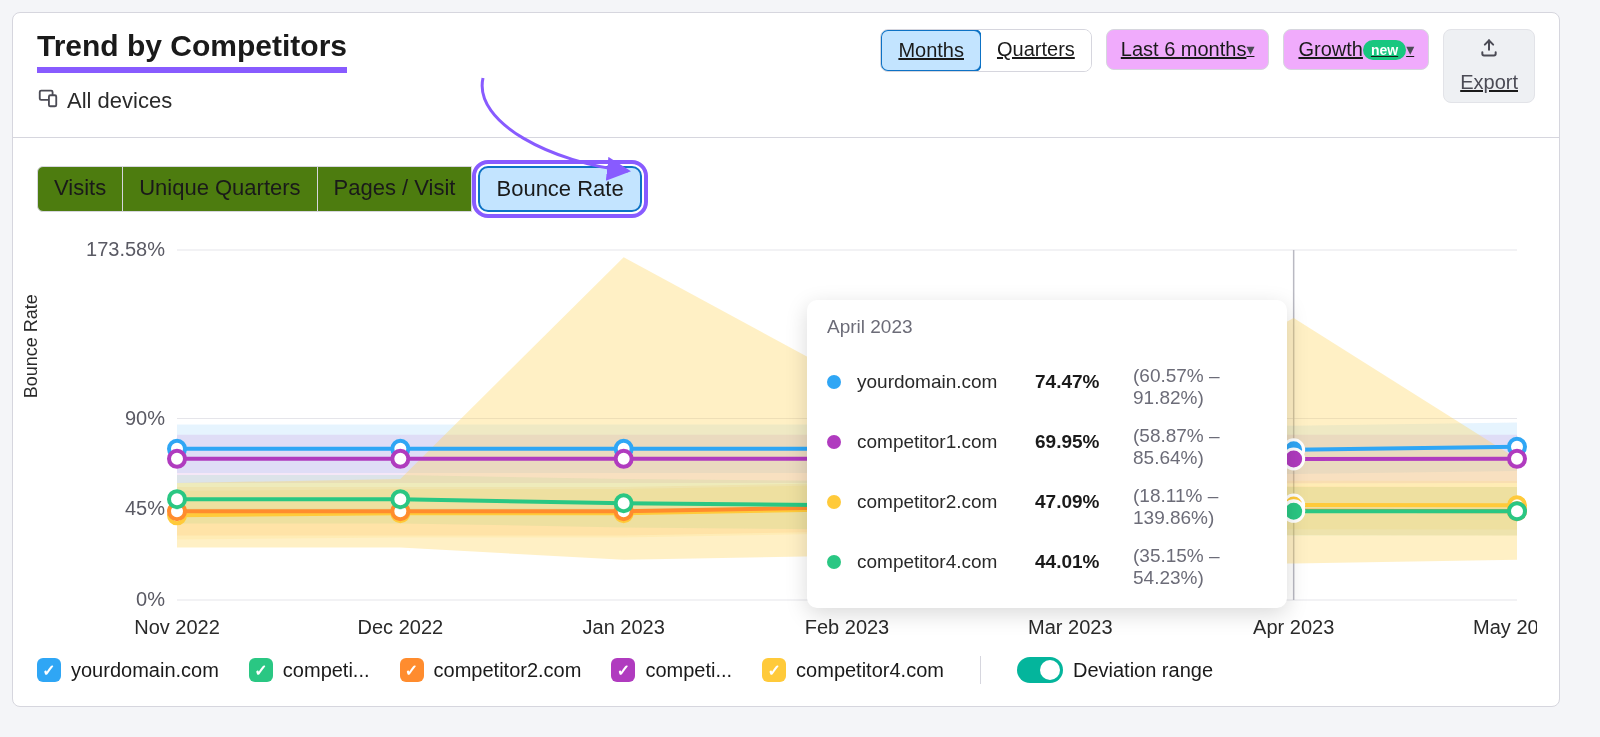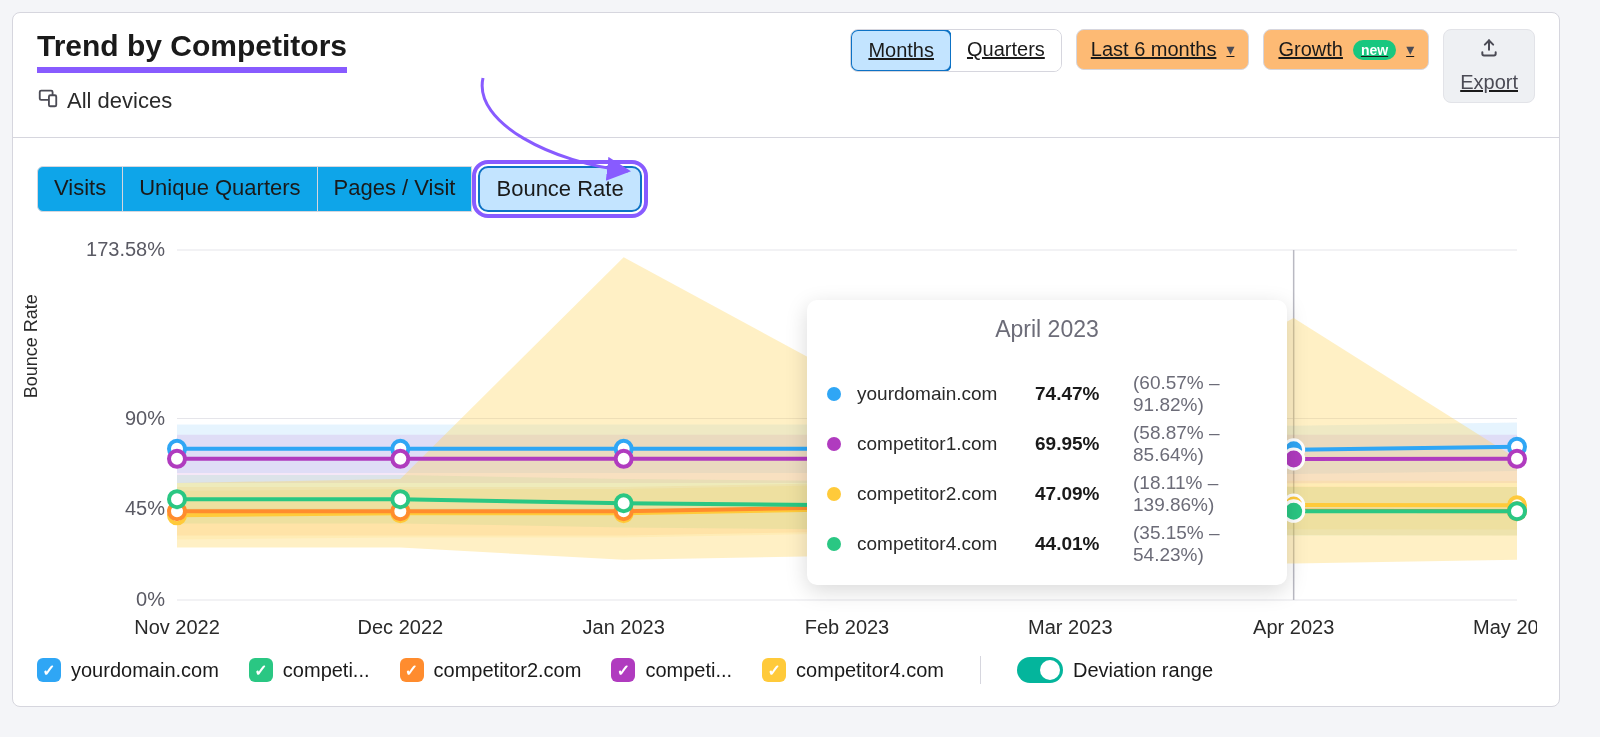--- a/index.html
+++ b/index.html
@@ -30,56 +30,56 @@
   }
   .top{display:flex;align-items:flex-start;gap:20px;}
   .title-block{flex:none;}
   .title{font-size:30px;font-weight:800;margin:0;padding-bottom:4px;
     border-bottom:6px solid var(--accent);display:inline-block;}
   .devices{display:flex;align-items:center;gap:8px;margin-top:14px;color:#2a2a2a;font-size:22px;}
   .top-controls{margin-left:auto;display:flex;gap:14px;align-items:flex-start;text-decoration:underline;}
   .seg{display:flex;border:1px solid var(--border);border-radius:8px;overflow:hidden;background:#fff;}
   .seg .seg-btn{padding:8px 16px;font-size:20px;background:#fff;color:#1a1a1a;cursor:pointer;}
   .seg .seg-btn.active{background:var(--hl-bg);border:2px solid var(--hl-border);border-radius:8px;margin:-1px;}
-  .pill{display:flex;align-items:center;gap:10px;border:1px solid var(--border);border-radius:8px;
-    padding:8px 14px;background:#fdba74;font-size:20px;cursor:pointer;}
+  .pill{display:flex;align-items:center;border:1px solid var(--border);border-radius:8px;
+    padding:8px 14px;background:#f0abfc;font-size:20px;cursor:pointer;}
   .badge{background:var(--badge-green);color:#fff;font-size:14px;font-weight:700;
     padding:2px 8px;border-radius:10px;}
   .export{display:flex;align-items:center;gap:8px;background:#eef0f3;color:#4b4b55;
     border-radius:8px;padding:8px 16px;font-size:20px;cursor:pointer;border:1px solid #e2e3e8;flex-direction:column;}
   .chev{font-size:16px;color:#4b4b55;}
   hr.sep{border:none;border-top:1px solid var(--border);margin:22px -24px 0;}
   .metric-tabs{display:flex;margin-top:28px;}
-  .metric-tabs .mtab{border:1px solid var(--border);padding:8px 16px;font-size:22px;background:#0ea5e9;cursor:pointer;}
+  .metric-tabs .mtab{border:1px solid var(--border);padding:8px 16px;font-size:22px;background:#4d7c0f;cursor:pointer;}
   .metric-tabs .mtab:first-child{border-top-left-radius:6px;border-bottom-left-radius:6px;}
   .metric-tabs .mtab+.mtab{border-left:none;}
   .metric-tabs .mtab.active{
     background:var(--hl-bg);border:2px solid var(--hl-border);border-radius:10px;
     outline:4px solid var(--accent);outline-offset:2px;margin-left:6px;
   }
   .chart-wrap{position:relative;margin-top:28px;}
   .ylab{position:absolute;left:-6px;top:50%;transform:rotate(-90deg) translate(40%,-50%);
     transform-origin:left top;font-size:18px;color:#2a2a2a;white-space:nowrap;}
   svg.chart{display:block;}
   .legend{display:flex;align-items:center;gap:30px;margin-top:16px;font-size:20px;}
   .lg{display:flex;align-items:center;gap:10px;cursor:pointer;}
   .cb{width:24px;height:24px;border-radius:6px;display:flex;align-items:center;justify-content:center;color:#fff;font-size:16px;font-weight:800;}
   .ldiv{width:1px;height:28px;background:var(--border);margin:0 6px;}
   .toggle{width:46px;height:26px;background:var(--teal);border-radius:13px;position:relative;}
   .toggle::after{content:"";position:absolute;right:3px;top:3px;width:20px;height:20px;background:#fff;border-radius:50%;}
   .tooltip{
     position:absolute;background:#fff;border-radius:10px;padding:16px 20px;width:480px;
     box-shadow:0 6px 22px rgba(0,0,0,.15);font-size:19px;
   }
-  .tooltip .tt-title{color:var(--muted);margin-bottom:26px;font-size:23px;text-align:center;}
+  .tooltip .tt-title{color:var(--muted);margin-bottom:14px;font-size:19px;}
   .tt-row{display:grid;grid-template-columns:22px 170px 90px 1fr;align-items:center;gap:8px;padding:3px 0;}
   .dot{width:14px;height:14px;border-radius:50%;}
   .tt-name{color:#2a2a2a;}
   .tt-val{font-weight:800;}
-  .tt-range{color:var(--muted);}
+  .tt-range{color:var(--muted);margin-top:10px;}
   .arrow{position:absolute;pointer-events:none;}
 </style>
 </head>
 <body>
 
 <div class="card">
 
   <div class="top">
     <div class="title-block">
       <h1 class="title">Trend by Competitors</h1>

